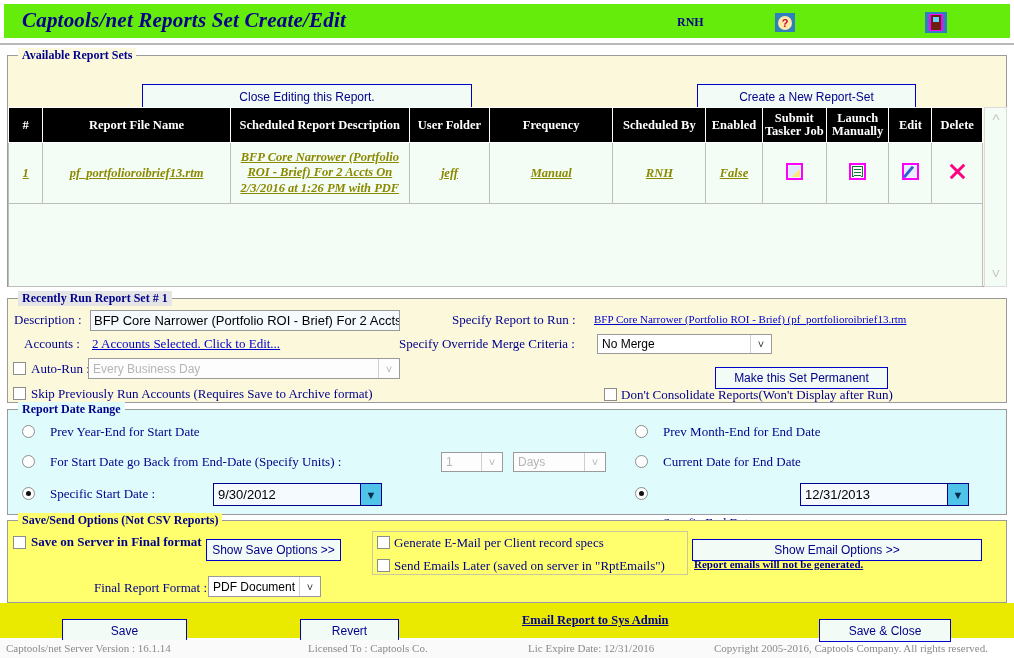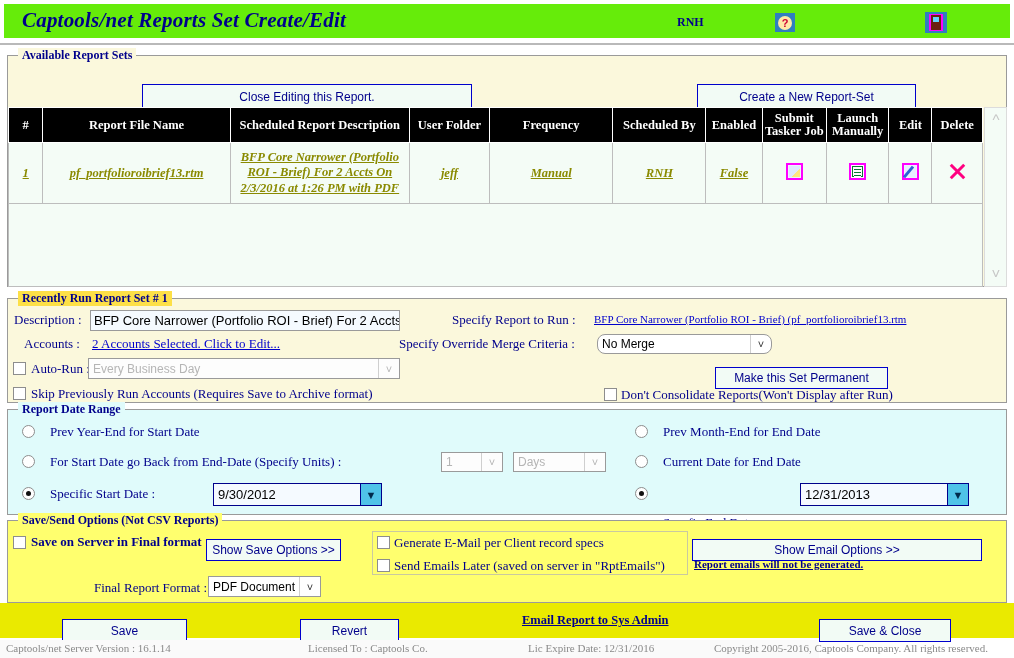--- a/index.html
+++ b/index.html
@@ -276,21 +276,21 @@
       </tr>
     </tbody>
   </table>
 
   <div class="sbar">
     <div class="ch up">^</div>
     <div class="ch dn">˅</div>
   </div>
 
   <div class="fs fs-recent">
-    <div class="lg" style="background:#fde047;">Recently Run Report Set # 1</div>
+    <div class="lg" style="background:#e5e5e5;">Recently Run Report Set # 1</div>
   </div>
 
   <div class="lbl" style="left:14px;top:312px;">Description :</div>
   <div class="txtin abs" style="left:90px;top:310px;width:310px;height:21px;">BFP Core Narrower (Portfolio ROI - Brief) For 2 Accts</div>
 
   <div class="lbl" style="left:24px;top:336px;">Accounts :</div>
   <div class="lnk abs" style="left:92px;top:336px;font-size:13px;">2 Accounts Selected. Click to Edit...</div>
 
   <div class="cbx" style="left:13px;top:362px;"></div>
   <div class="lbl" style="left:31px;top:361px;">Auto-Run :</div>
@@ -299,21 +299,21 @@
     <span class="ar">˅</span>
   </div>
 
   <div class="cbx" style="left:13px;top:387px;"></div>
   <div class="lbl" style="left:31px;top:386px;">Skip Previously Run Accounts (Requires Save to Archive format)</div>
 
   <div class="lbl" style="left:452px;top:312px;">Specify Report to Run :</div>
   <div class="lnk abs" style="left:594px;top:313px;font-size:11px;">BFP Core Narrower (Portfolio ROI - Brief) (pf_portfolioroibrief13.rtm</div>
 
   <div class="lbl" style="left:399px;top:336px;">Specify Override Merge Criteria :</div>
-  <div class="sel" style="left:597px;top:334px;width:175px;height:20px;border-radius:8px;">
+  <div class="sel" style="left:597px;top:334px;width:175px;height:20px;">
     <span class="v">No Merge</span>
     <span class="ar">˅</span>
   </div>
 
   <div class="btn abs" style="left:715px;top:357px;width:173px;height:22px;">Make this Set Permanent</div>
 
   <div class="cbx" style="left:604px;top:388px;"></div>
   <div class="lbl" style="left:621px;top:387px;">Don't Consolidate Reports(Won't Display after Run)</div>
 
   <div class="fs fs-dates">

